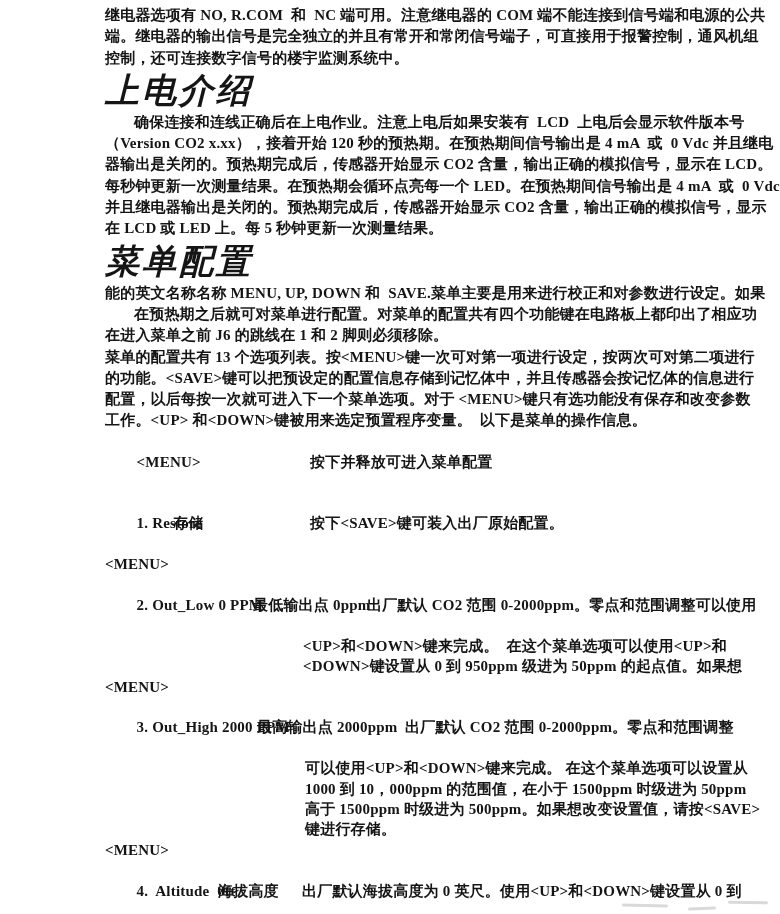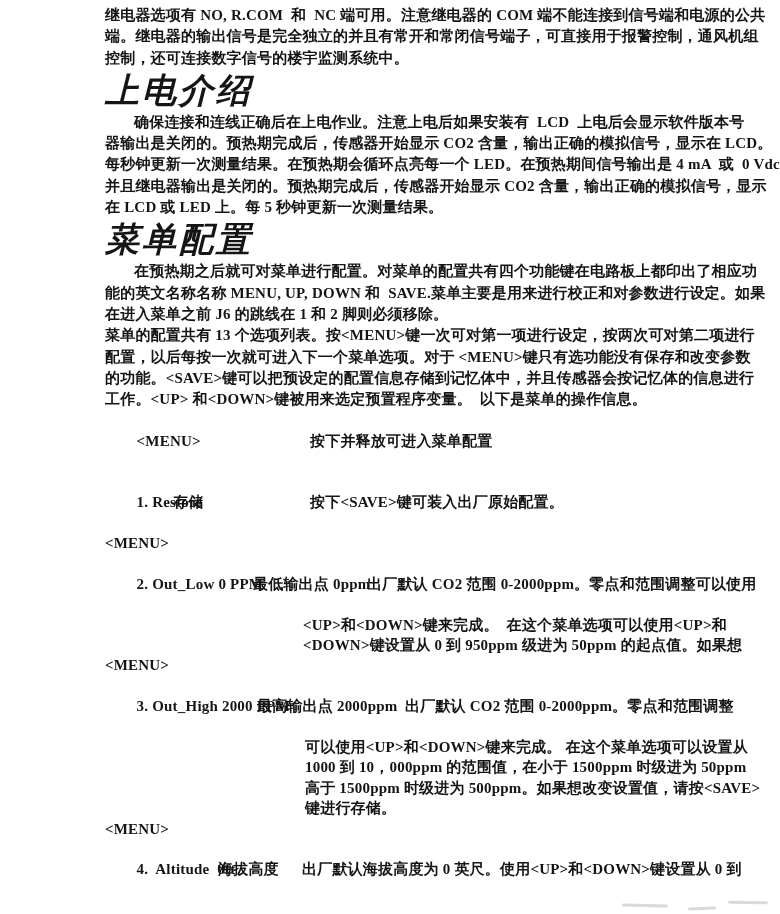--- a/index.html
+++ b/index.html
@@ -69,34 +69,35 @@
 
     <div>
       <div class="line">继电器选项有 NO, R.COM  和  NC 端可用。注意继电器的 COM 端不能连接到信号端和电源的公共</div>
       <div class="line">端。继电器的输出信号是完全独立的并且有常开和常闭信号端子，可直接用于报警控制，通风机组</div>
       <div class="line">控制，还可连接数字信号的楼宇监测系统中。</div>
     </div>
 
     <div class="heading">上电介绍</div>
     <div>
       <div class="line indent">确保连接和连线正确后在上电作业。注意上电后如果安装有  LCD  上电后会显示软件版本号</div>
+      <div class="line">（Version CO2 x.xx），接着开始 120 秒的预热期。在预热期间信号输出是 4 mA  或  0 Vdc 并且继电</div>
       <div class="line">器输出是关闭的。预热期完成后，传感器开始显示 CO2 含量，输出正确的模拟信号，显示在 LCD。</div>
       <div class="line">每秒钟更新一次测量结果。在预热期会循环点亮每一个 LED。在预热期间信号输出是 4 mA  或  0 Vdc</div>
       <div class="line">并且继电器输出是关闭的。预热期完成后，传感器开始显示 CO2 含量，输出正确的模拟信号，显示</div>
       <div class="line">在 LCD 或 LED 上。每 5 秒钟更新一次测量结果。</div>
     </div>
 
     <div class="heading">菜单配置</div>
     <div style="margin-top:4px;">
+      <div class="line">能的英文名称名称 MENU, UP, DOWN 和  SAVE.菜单主要是用来进行校正和对参数进行设定。如果</div>
       <div class="line indent">在预热期之后就可对菜单进行配置。对菜单的配置共有四个功能键在电路板上都印出了相应功</div>
-      <div class="line">能的英文名称名称 MENU, UP, DOWN 和  SAVE.菜单主要是用来进行校正和对参数进行设定。如果</div>
       <div class="line">在进入菜单之前 J6 的跳线在 1 和 2 脚则必须移除。</div>
       <div class="line">菜单的配置共有 13 个选项列表。按&lt;MENU&gt;键一次可对第一项进行设定，按两次可对第二项进行</div>
+      <div class="line">的功能。&lt;SAVE&gt;键可以把预设定的配置信息存储到记忆体中，并且传感器会按记忆体的信息进行</div>
       <div class="line">配置，以后每按一次就可进入下一个菜单选项。对于 &lt;MENU&gt;键只有选功能没有保存和改变参数</div>
-      <div class="line">的功能。&lt;SAVE&gt;键可以把预设定的配置信息存储到记忆体中，并且传感器会按记忆体的信息进行</div>
       <div class="line">工作。&lt;UP&gt; 和&lt;DOWN&gt;键被用来选定预置程序变量。  以下是菜单的操作信息。</div>
     </div>
 
     <div class="steps">
 
       <div class="line step-row row-menu0">
         <span>&lt;MENU&gt;</span><span class="desc">按下并释放可进入菜单配置</span>
       </div>
 
       <div class="line step-row row-item1">

